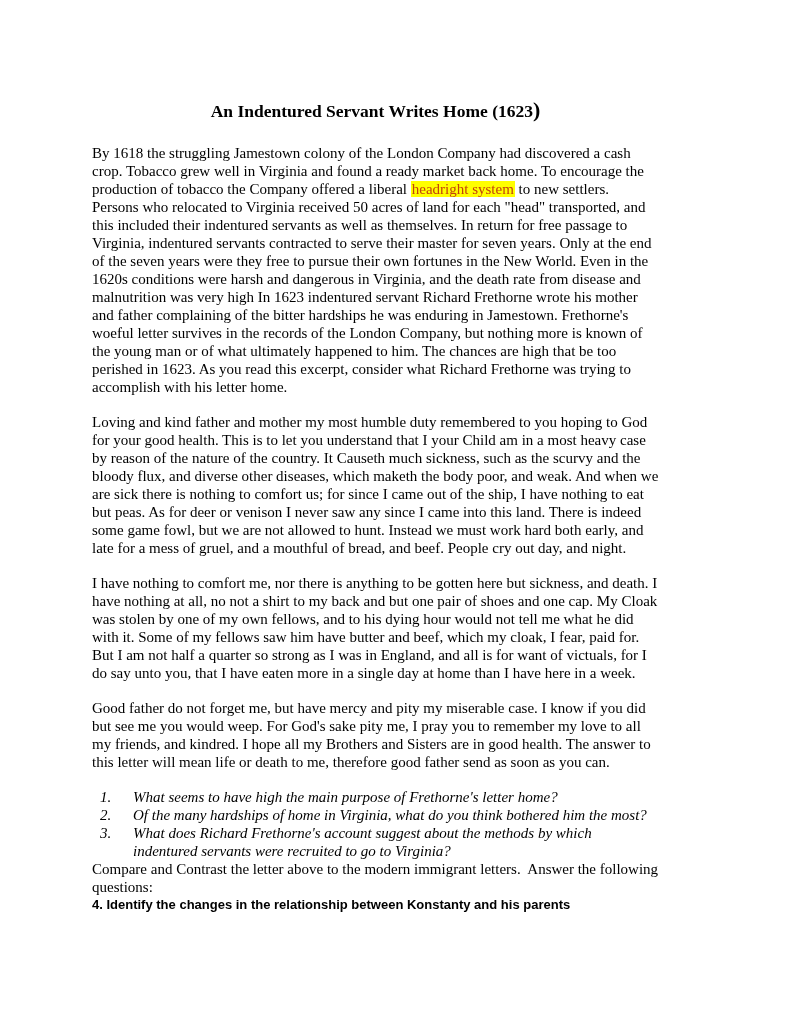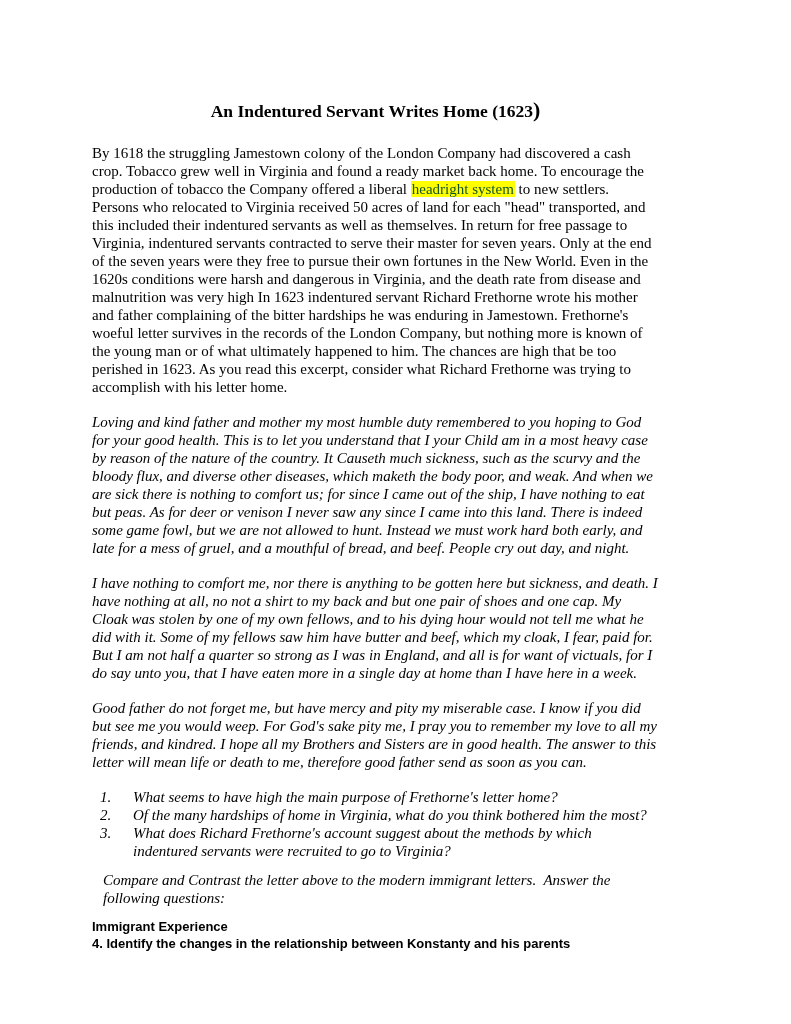--- a/index.html
+++ b/index.html
@@ -36,47 +36,45 @@
     margin: 0 0 17px 0;
     font-size: 15px;
     line-height: 18px;
     text-align: left;
   }
   .intro-para {
     margin-top: 21px !important;
   }
   mark.hl {
     background: #ffff00;
-    color: #14532d;
+    color: #c2410c;
     padding: 0 1px;
   }
   .letter-para {
-    font-style: italic;
   }
   .questions {
     margin: 0;
     padding: 0;
     list-style: none;
     font-style: italic;
     font-size: 15px;
     line-height: 18px;
   }
   .questions .q-row {
     display: flex;
     margin-left: 8px;
   }
   .questions .q-num {
     flex: 0 0 33px;
   }
   .questions .q-text {
     flex: 1 1 auto;
   }
   .compare-para {
-    margin: 11px;
-    font-style: italic;
+    margin: 0;
     font-size: 15px;
     line-height: 18px;
     white-space: pre-wrap;
   }
   .assignment {
     font-family: "Liberation Sans", sans-serif;
     font-weight: bold;
     font-size: 13px;
     line-height: 17px;
   }
@@ -110,17 +108,16 @@
     </li>
     <li class="q-row">
       <span class="q-num">3.</span>
       <span class="q-text">What does Richard Frethorne's account suggest about the methods by which indentured servants were recruited to go to Virginia?</span>
     </li>
   </ol>
 
   <p class="compare-para">Compare and Contrast the letter above to the modern immigrant letters.  Answer the following questions:</p>
 
   <div class="assignment">
-    <div>Immigrant Experience</div>
     <div>4. Identify the changes in the relationship between Konstanty and his parents</div>
   </div>
 
 </div>
 
 </body></html>

